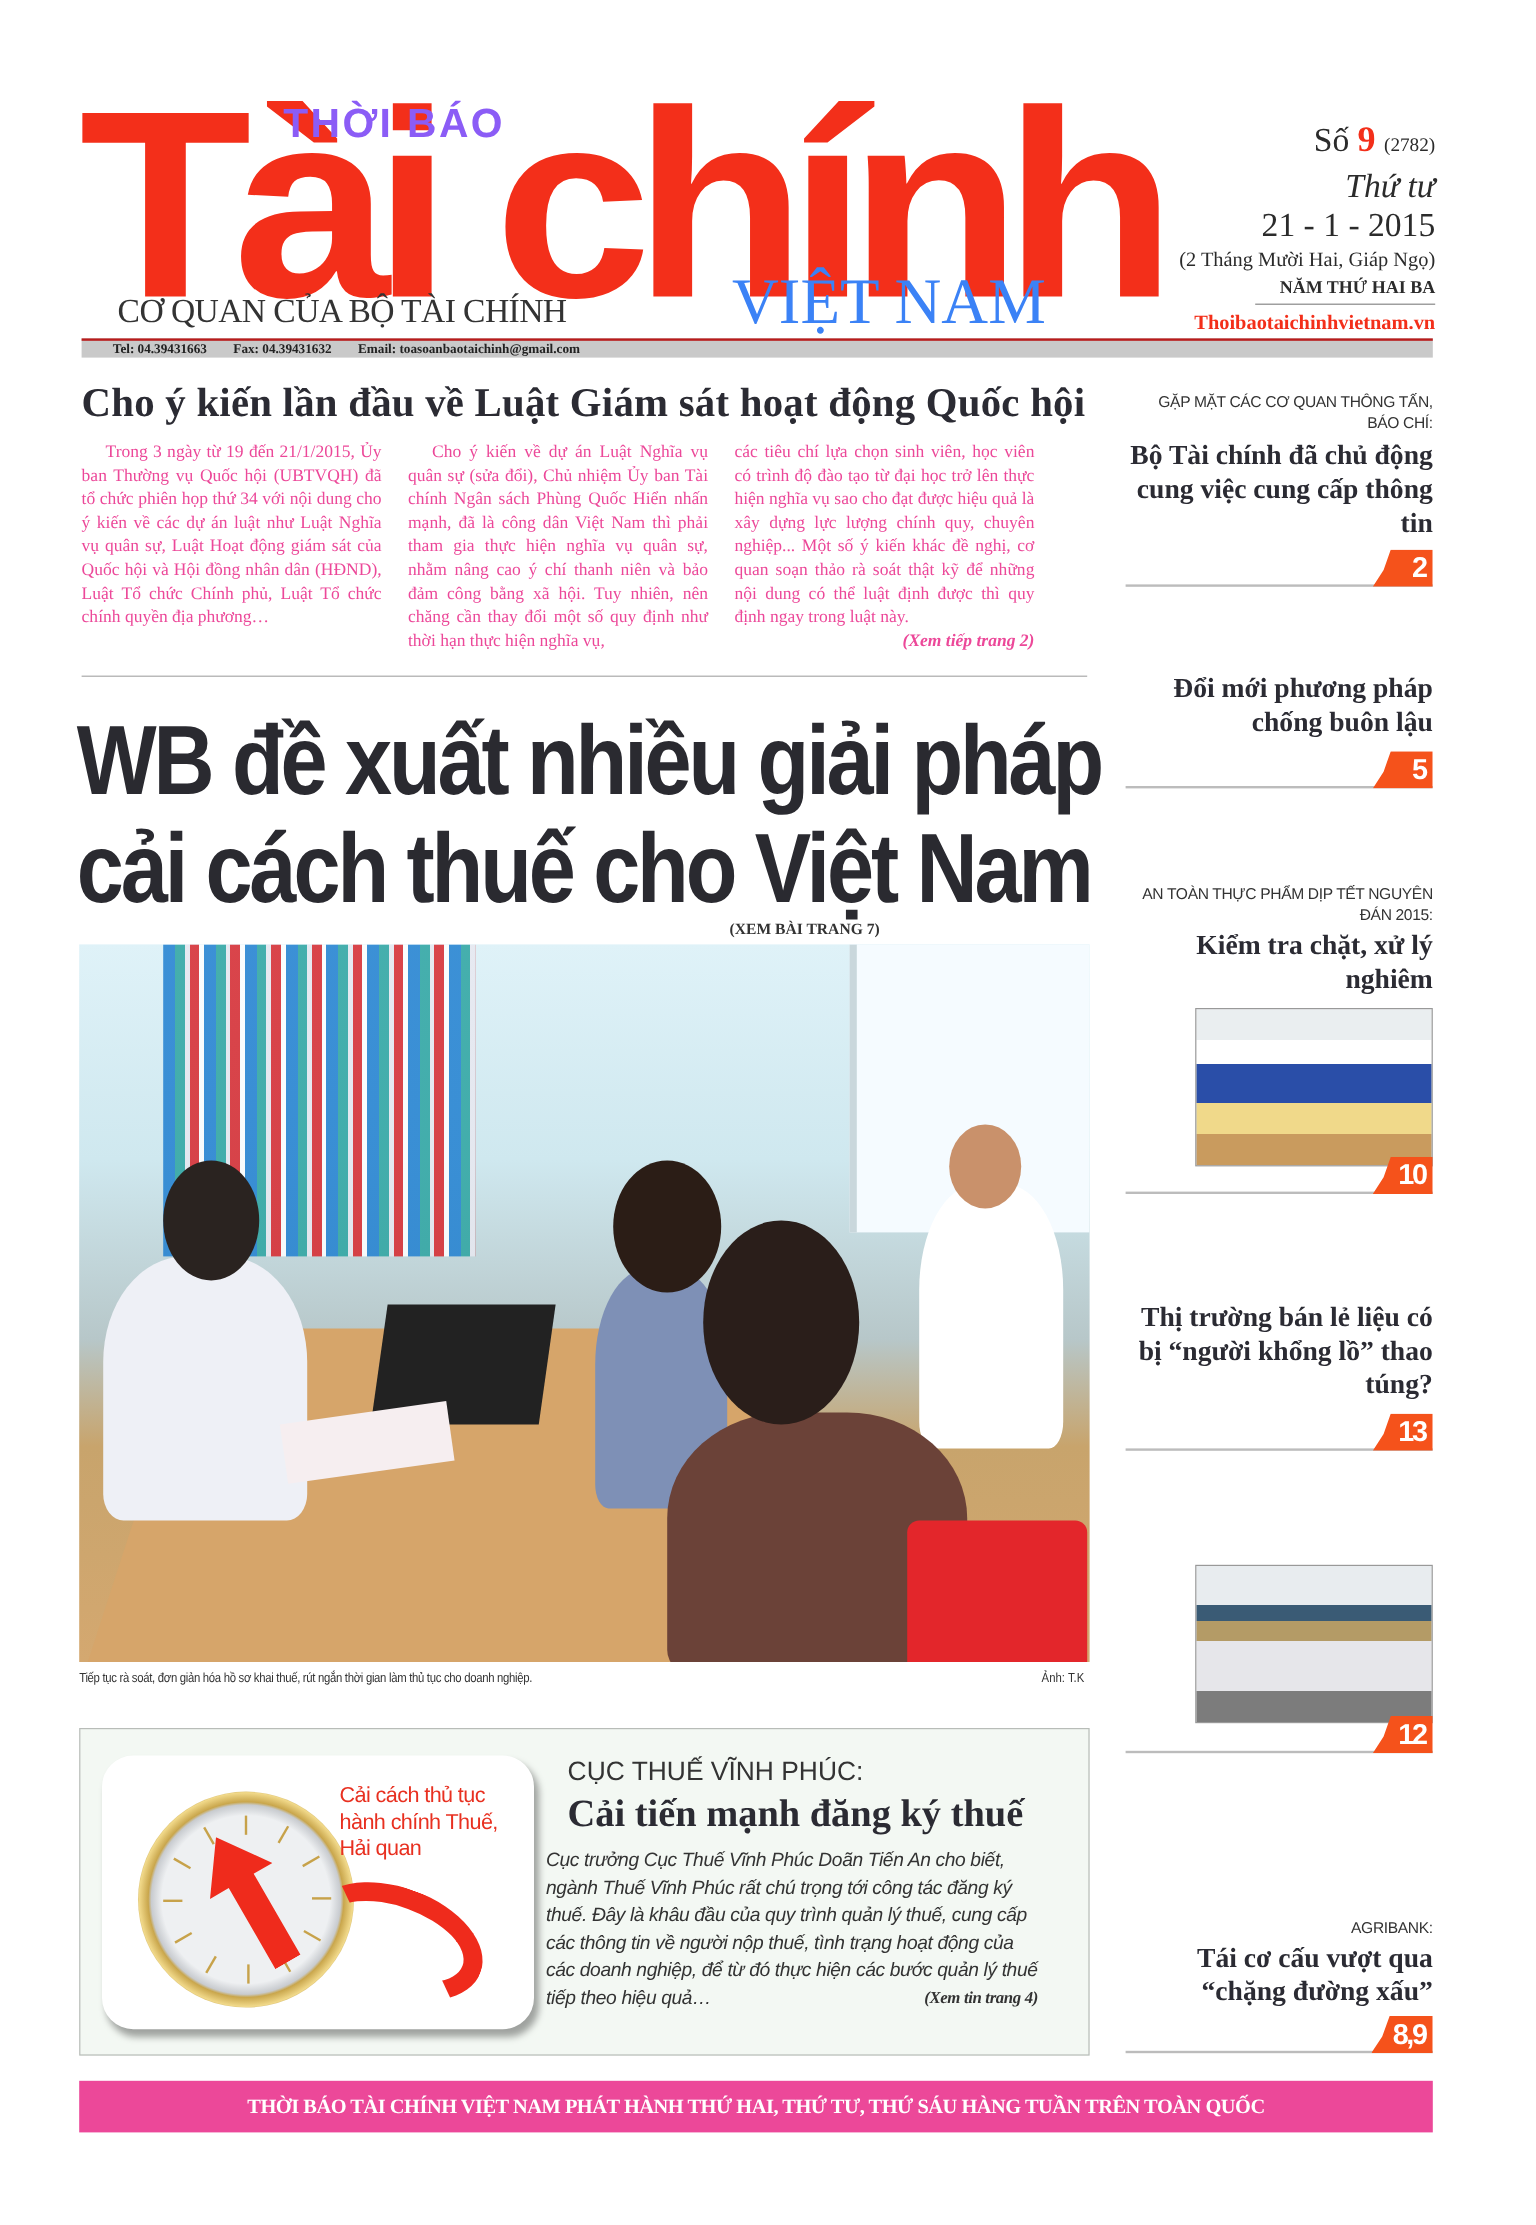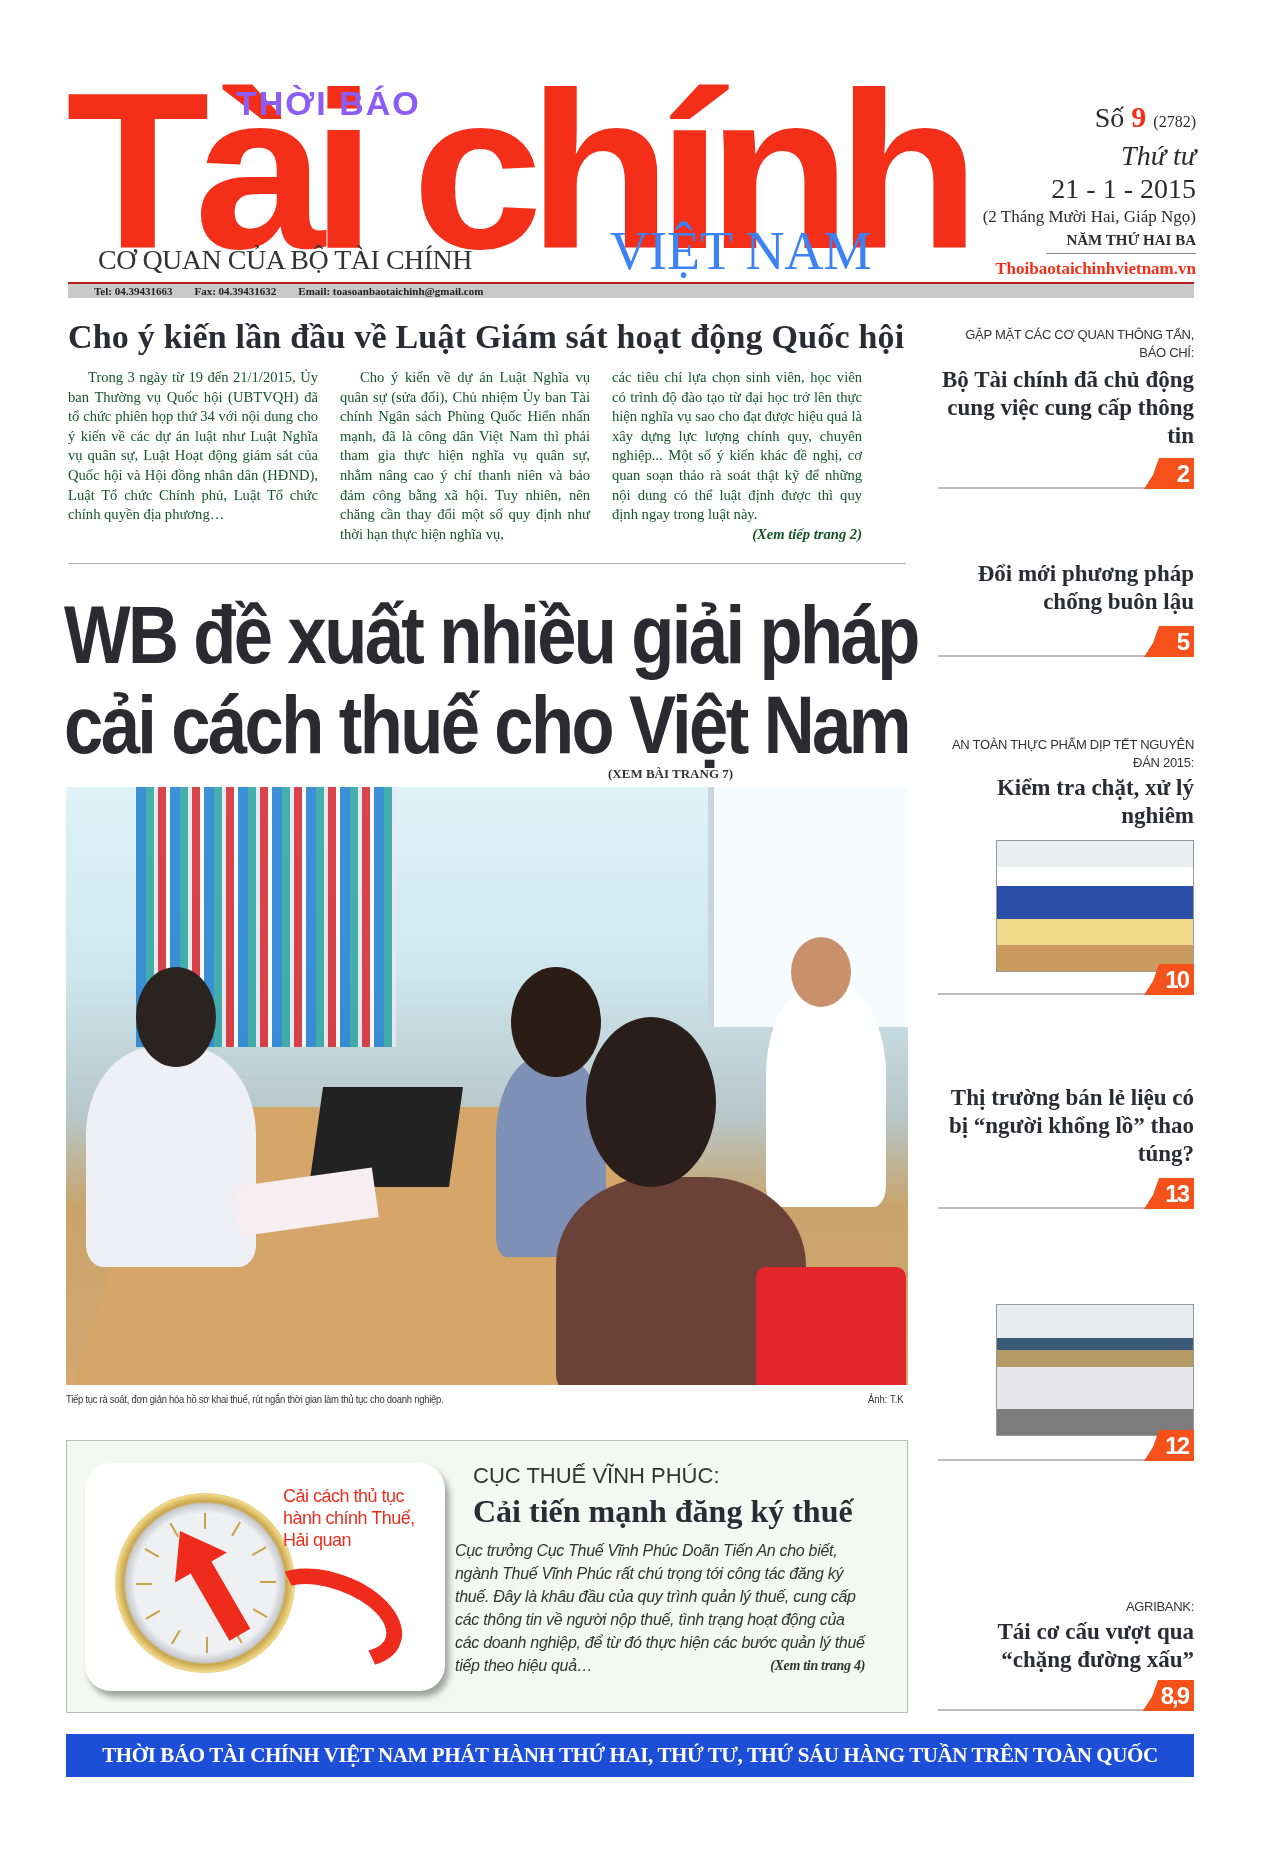--- a/index.html
+++ b/index.html
@@ -21,21 +21,21 @@
   .issue .so .paren { font-size: 16px; }
   .issue .day { font-size: 28px; font-style: italic; line-height: 34px; }
   .issue .date { font-size: 28px; line-height: 32px; }
   .issue .lunar { font-size: 17px; line-height: 24px; }
   .issue .year { font-size: 15px; font-weight: bold; line-height: 22px; border-bottom: 1px solid #888; padding-bottom: 2px; display: inline-block; padding-left: 20px; }
   .issue .site { font-size: 17px; font-weight: bold; color: #f32f1a; line-height: 30px; }
 
   
   .lead-title { left: 68px; top: 318px; font-family: "Liberation Serif", serif; font-weight: bold; font-size: 34px; color: #2b2b33; white-space: nowrap; letter-spacing: 0.2px; }
   .lead-cols { left: 68px; top: 368px; width: 838px; display: flex; gap: 22px; }
-  .lead-cols .col { width: 250px; font-family: "Liberation Serif", serif; font-size: 14.6px; line-height: 19.6px; text-align: justify; color: #14532d; }
+  .lead-cols .col { width: 250px; font-family: "Liberation Serif", serif; font-size: 14.6px; line-height: 19.6px; text-align: justify; color: #ec4899; }
   .lead-cols .col p { text-indent: 20px; }
   .lead-cols .col .more { font-style: italic; font-weight: bold; float: right; }
   .hrule-main { left: 68px; top: 563px; width: 838px; height: 1px; background: #aaa; }
 
   
   .main-head { left: 64px; top: 590px; width: 850px; font-family: "Liberation Sans", sans-serif; font-weight: 900; font-size: 82px; line-height: 90px; color: #2a2a30; letter-spacing: -3px; transform: scaleX(0.86); transform-origin: left top; white-space: nowrap; }
   .main-head .line { display: block; }
   .see-p7 { left: 576px; top: 766px; font-family: "Liberation Serif", serif; font-weight: bold; font-size: 13px; color: #333; margin-left: 32px; }
 
   
@@ -68,21 +68,21 @@
   .clock .tick { position: absolute; left: 50%; top: 50%; width: 2px; height: 16px; background: #c7a24a; transform-origin: 50% 0; }
   .ribbon { position: absolute; left: 95px; top: 60px; width: 60px; height: 120px; background: #ef2b1c; clip-path: polygon(50% 0, 100% 35%, 70% 35%, 70% 100%, 30% 100%, 30% 35%, 0 35%); transform: rotate(-30deg); }
   .ribbon2 { position: absolute; left: 170px; top: 110px; width: 150px; height: 90px; border: 16px solid #ef2b1c; border-radius: 50%; border-left-color: transparent; border-bottom-color: transparent; transform: rotate(20deg); }
   .art-text { position: absolute; left: 198px; top: 22px; font-family: "Liberation Sans", sans-serif; font-size: 18px; line-height: 22px; color: #e83020; letter-spacing: -0.5px; }
   .box .kicker { position: absolute; left: 406px; top: 22px; font-family: "Liberation Sans", sans-serif; font-size: 22px; color: #333; letter-spacing: 0px; }
   .box .title { position: absolute; left: 406px; top: 52px; font-family: "Liberation Serif", serif; font-weight: bold; font-size: 32px; color: #2b2b33; white-space: nowrap; }
   .box .body { position: absolute; left: 388px; top: 98px; width: 410px; font-family: "Liberation Sans", sans-serif; font-style: italic; font-size: 16px; line-height: 23px; color: #333; letter-spacing: -0.3px; }
   .box .body .more { font-family: "Liberation Serif", serif; font-weight: bold; font-style: italic; font-size: 14px; float: right; }
 
   
-  .banner { left: 66px; top: 1734px; width: 1128px; height: 43px; background: #1d4ed8; display: flex; align-items: center; justify-content: center; font-family: "Liberation Serif", serif; font-weight: bold; font-size: 21px; color: #ffffff; letter-spacing: -0.4px; white-space: nowrap; }
+  .banner { left: 66px; top: 1734px; width: 1128px; height: 43px; background: #ec4899; display: flex; align-items: center; justify-content: center; font-family: "Liberation Serif", serif; font-weight: bold; font-size: 17px; color: #ffffff; letter-spacing: -0.4px; white-space: nowrap; }
 
   
   .side-item { right: 86px; width: 256px; text-align: right; }
   .side-item .kick { font-family: "Liberation Sans", sans-serif; font-size: 13px; line-height: 18px; color: #333; letter-spacing: -0.3px; }
   .side-item .head { font-family: "Liberation Serif", serif; font-weight: bold; font-size: 23px; line-height: 28px; color: #2b2b33; }
   .side-item .thumb { display: block; margin-left: auto; margin-top: 10px; width: 198px; height: 132px; border: 1px solid #999; }
   .side-item .footer { position: relative; margin-top: 8px; height: 31px; border-bottom: 2px solid #bcbcbc; }
   .side-item .badge { position: absolute; right: 0; bottom: -2px; height: 31px; min-width: 50px; padding: 0 6px 0 18px; background: #f5521b; color: #fff; font-family: "Liberation Sans", sans-serif; font-weight: bold; font-size: 24px; line-height: 31px; clip-path: polygon(30% 0, 100% 0, 100% 100%, 0 100%, 18% 55%); letter-spacing: -2px; text-align: right; }
   .thumb-food { background: linear-gradient(180deg, #eaeef0 0 20%, #ffffff 20% 35%, #2a4ea8 35% 60%, #f0d98a 60% 80%, #c99b5e 80%); }
   .thumb-cement { background: linear-gradient(180deg, #e8ecef 0 25%, #3a5b75 25% 35%, #b49b66 35% 48%, #e6e6ea 48% 80%, #7c7c7c 80%); }

